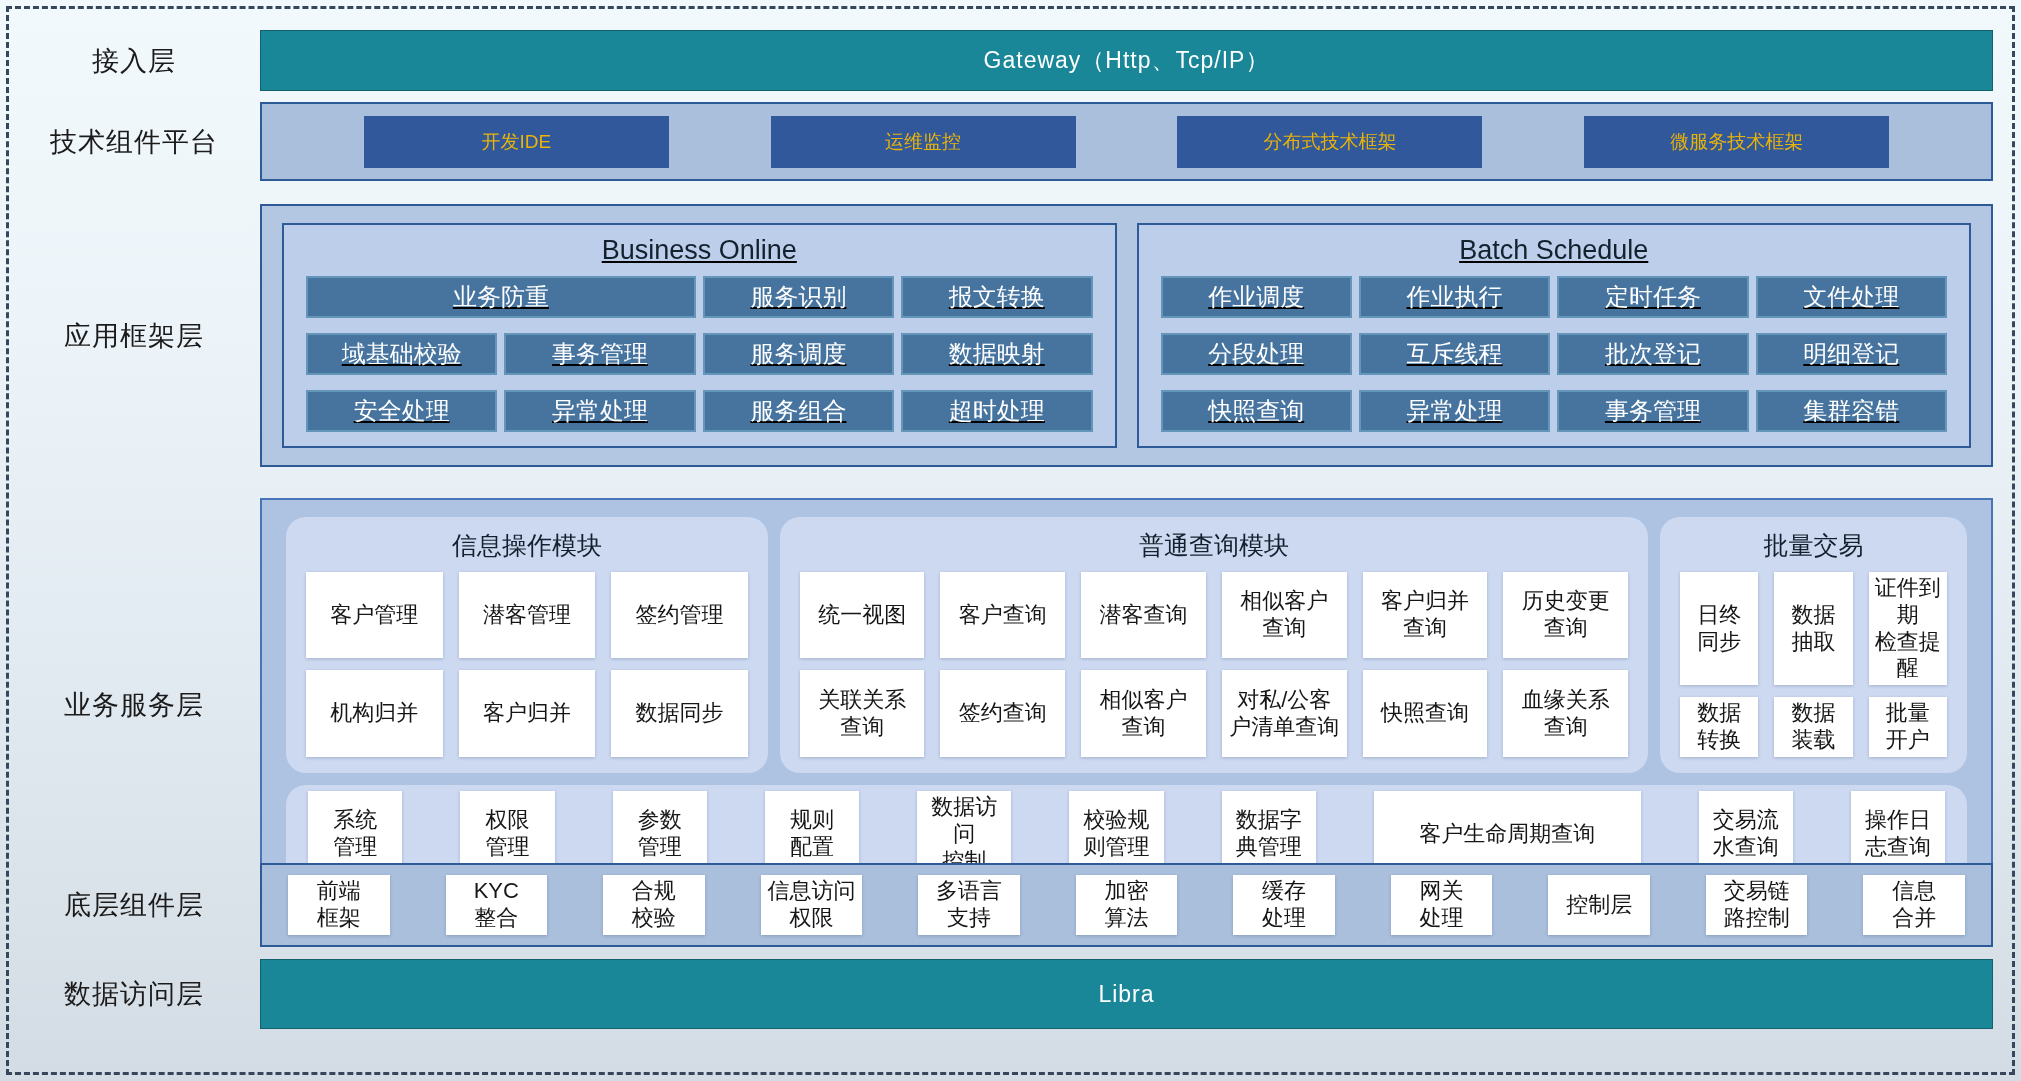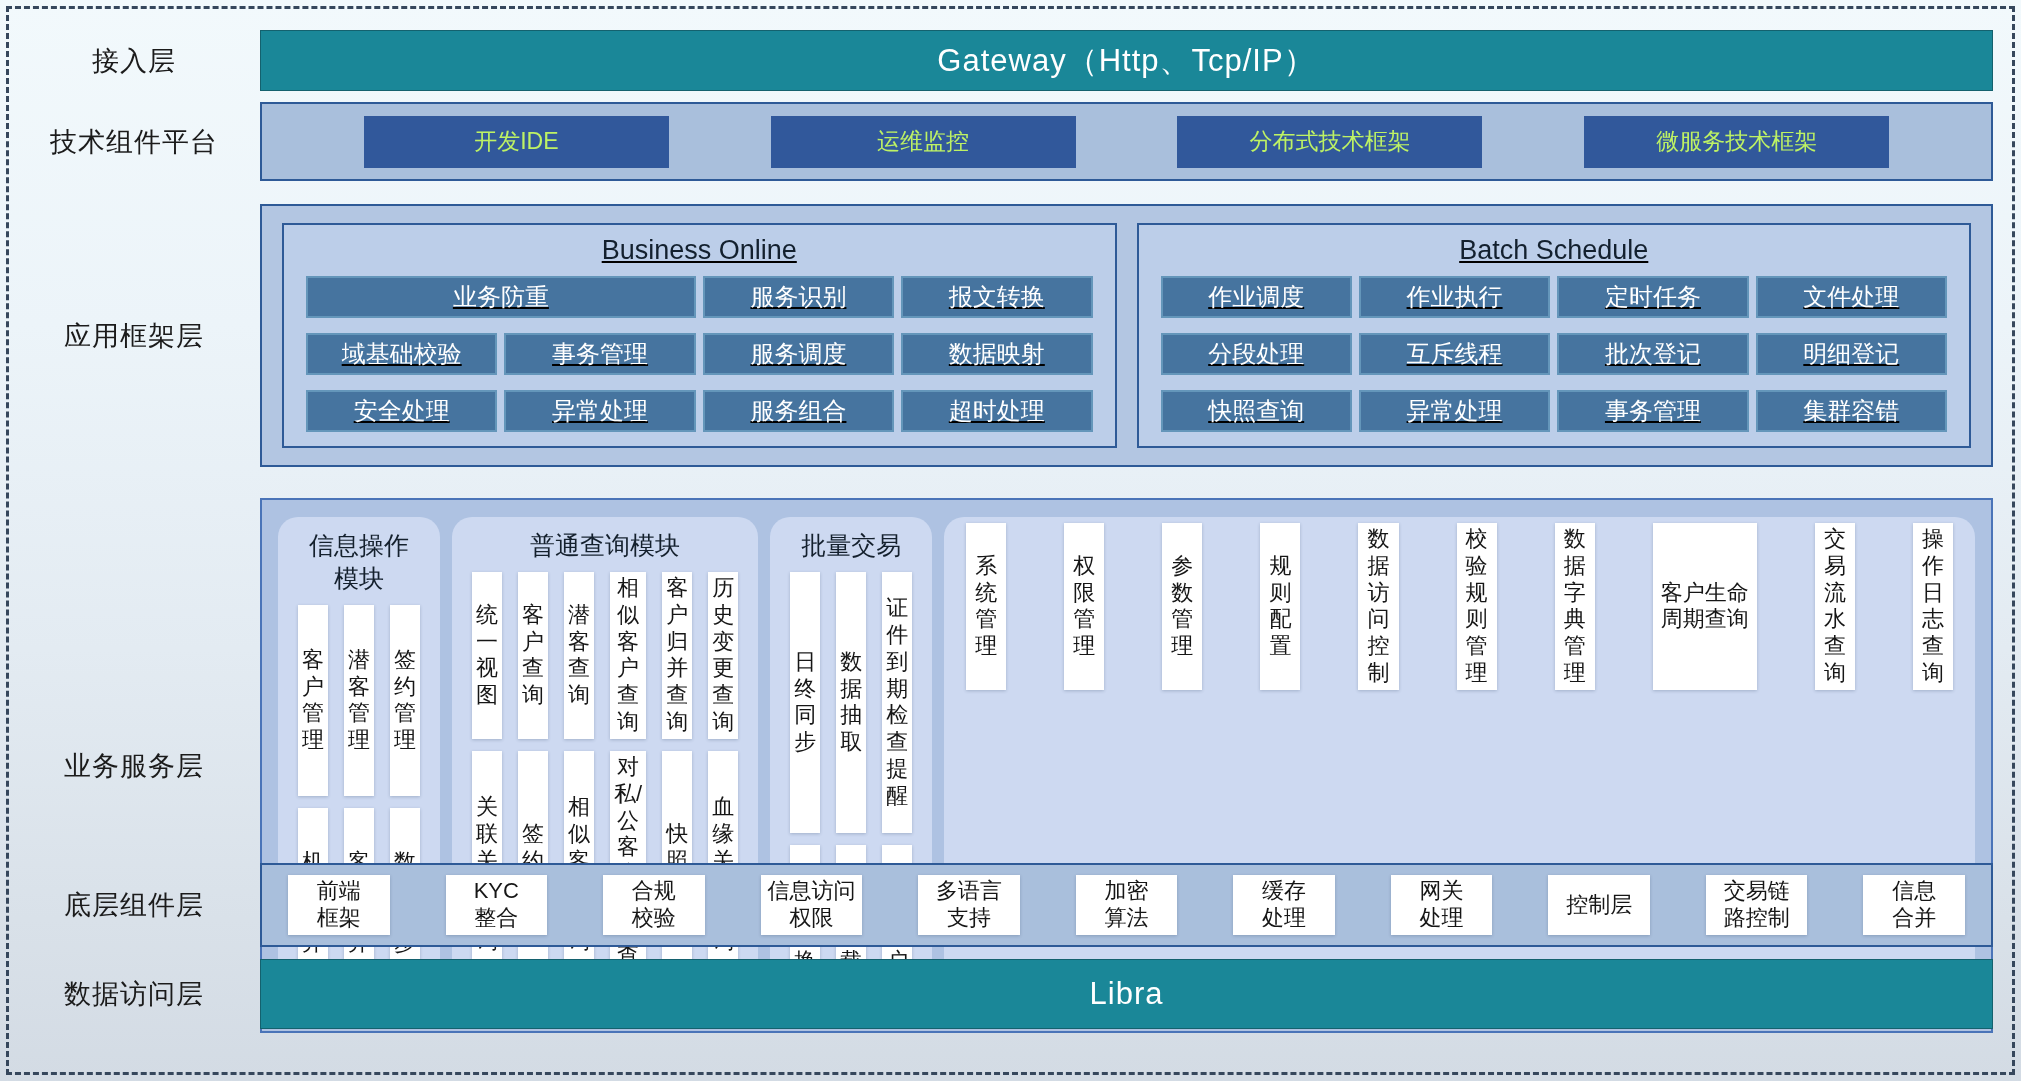--- a/index.html
+++ b/index.html
@@ -8,36 +8,36 @@
     font-family:"Liberation Sans","DejaVu Sans",sans-serif;
     background:linear-gradient(180deg,#f2f9fc 0%,#ecf4f9 30%,#e3ebf2 60%,#d9e1e9 85%,#d3dbe4 100%);
   }
   .frame{position:absolute;inset:6px;border:3px dashed #36475c;pointer-events:none;z-index:10;}
   .canvas{position:absolute;inset:0;padding:30px 28px 0 8px;box-sizing:border-box;}
   .layer-row{display:grid;grid-template-columns:252px 1fr;align-items:stretch;}
   .layer-label{display:flex;align-items:center;justify-content:center;
     font-size:27px;color:#1b1b1b;letter-spacing:1px;}
   
   .teal-bar{background:#1a8798;border:1px solid #14616e;display:flex;align-items:center;justify-content:center;
-    color:#ffffff;font-size:31px;letter-spacing:1px;}
+    color:#ffffff;font-size:23px;letter-spacing:1px;}
   
   .tech-container{background:#a9bfdc;border:2px solid #2e5a97;display:flex;align-items:center;justify-content:space-evenly;}
-  .tech-box{width:305px;height:52px;background:#31589b;color:#bef264;font-size:23px;
+  .tech-box{width:305px;height:52px;background:#31589b;color:#eab308;font-size:19px;
     display:flex;align-items:center;justify-content:center;}
   
   .app-container{background:#b3c6e2;border:2px solid #2e5a97;display:flex;gap:20px;padding:17px 20px;box-sizing:border-box;}
   .app-panel{flex:1;background:#bccee9;border:2px solid #2e5a97;padding:6px 22px 14px;box-sizing:border-box;
     display:flex;flex-direction:column;text-decoration:underline;}
   .app-panel-title{text-align:center;font-size:27px;color:#13202e;padding:4px 0 10px;}
   .app-grid{display:grid;grid-template-columns:repeat(4,1fr);gap:15px 7px;flex:1;}
   .app-grid .box{background:#46749f;border:2px solid #6496ba;color:#fff;font-size:24px;
     display:flex;align-items:center;justify-content:center;min-height:42px;box-sizing:border-box;}
   
-  .service-container{background:#aec2e2;border:2px solid #4a74b8;padding:17px 16px;box-sizing:border-box;
-    display:flex;flex-direction:row;gap:12px;}
+  .service-container{background:#aec2e2;border:2px solid #4a74b8;padding:17px 24px;box-sizing:border-box;
+    display:flex;flex-direction:column;gap:12px;}
   .modules-row{display:flex;gap:12px;flex:1;}
   .module-panel{background:#cdd9f1;border-radius:20px;padding:6px 20px 16px;box-sizing:border-box;
     display:flex;flex-direction:column;}
   .module-title{text-align:center;font-size:25px;color:#14202d;padding:6px 0 10px;}
   .module-grid{display:grid;gap:12px 16px;flex:1;}
   .cols3{grid-template-columns:repeat(3,1fr);}
   .cols6{grid-template-columns:repeat(6,1fr);}
   .white-box{background:#ffffff;box-shadow:0 1px 3px rgba(40,60,90,.25);color:#161616;
     display:flex;align-items:center;justify-content:center;text-align:center;
     font-size:22px;line-height:1.22;white-space:pre-line;min-height:56px;padding:3px 4px;box-sizing:border-box;}

